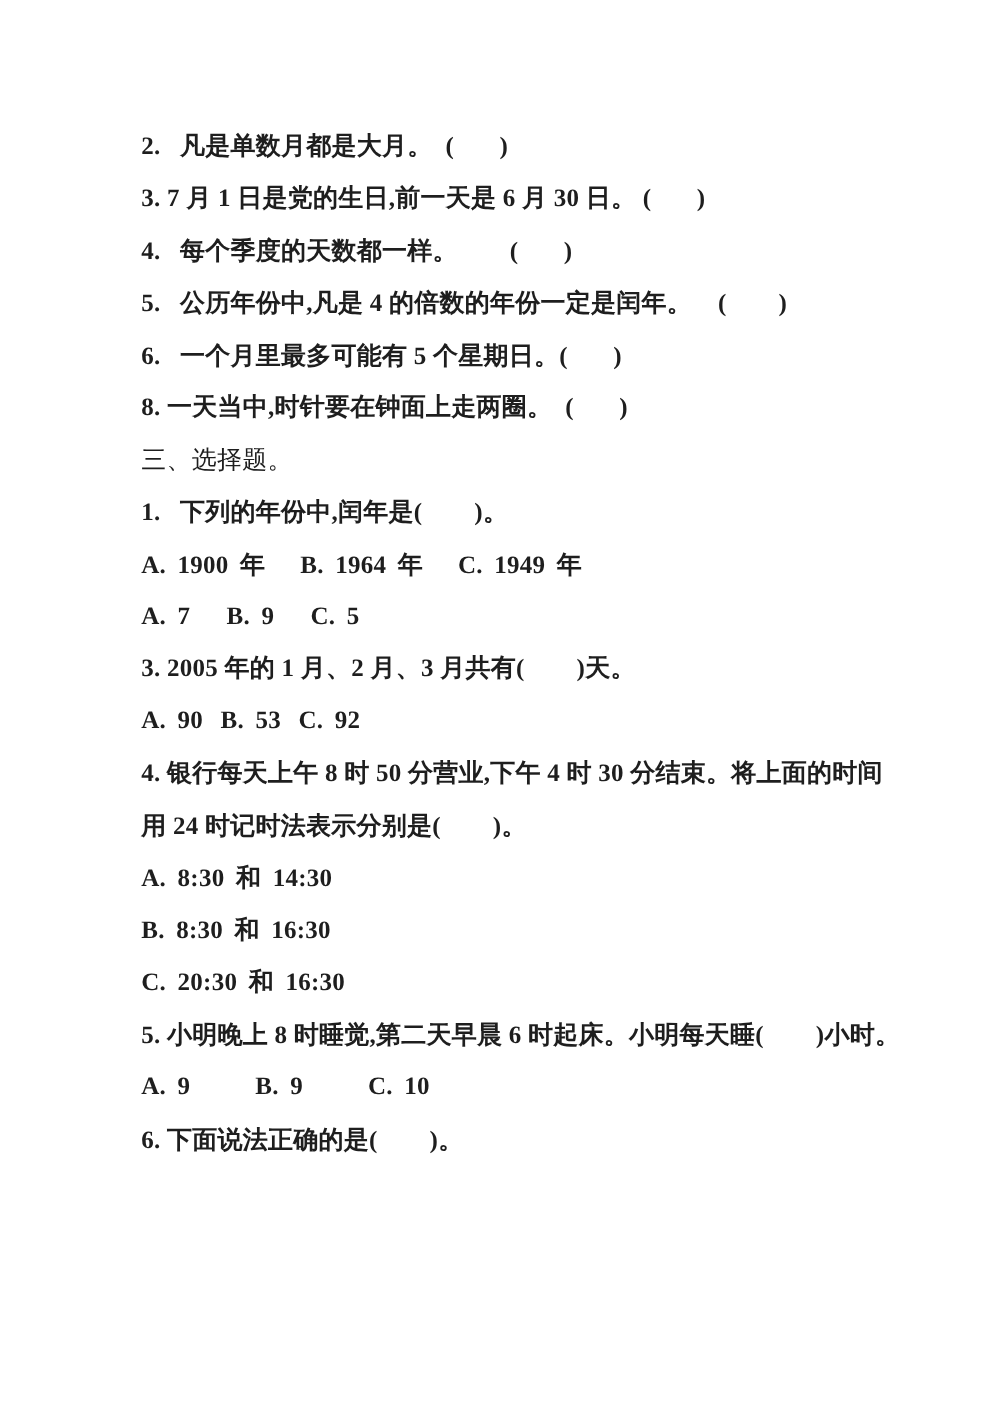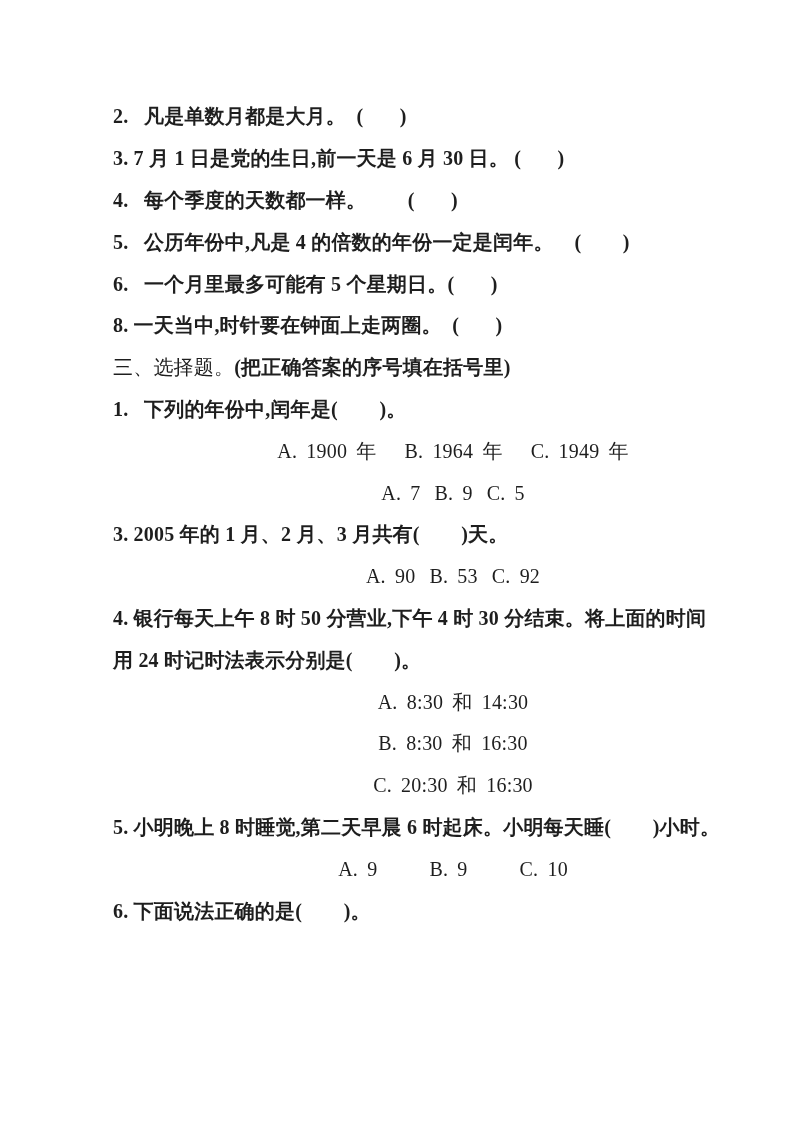--- a/index.html
+++ b/index.html
@@ -22,24 +22,24 @@
     display: flex;
     align-items: center;
     padding-left: 113px;
     font-size: 20px;
     white-space: pre;
     letter-spacing: 0.2px;
   }
   
   .cn { font-weight: 600; text-align: right; }
   
-  .opts { font-weight: 400; word-spacing: 4px; justify-content: center; }
+  .opts { font-weight: 700; word-spacing: 4px; }
   .opts span { display: inline-block; }
   .g28 { column-gap: 28px; }
-  .g15 { column-gap: 14px; }
+  .g15 { column-gap: 29px; }
   .g14 { column-gap: 14px; }
   .g52 { column-gap: 52px; }
   .heading .hp { font-weight: 400; }
   .heading .hn { font-weight: 600; }
 </style>
 </head>
 <body>
 
 <div class="doc">
 
@@ -47,21 +47,21 @@
     <div class="ln cn"><span>2.   凡是单数月都是大月。  (       )</span></div>
     <div class="ln cn"><span>3. 7 月 1 日是党的生日,前一天是 6 月 30 日。 (       )</span></div>
     <div class="ln cn"><span>4.   每个季度的天数都一样。        (       )</span></div>
     <div class="ln cn"><span>5.   公历年份中,凡是 4 的倍数的年份一定是闰年。    (        )</span></div>
     <div class="ln cn"><span>6.   一个月里最多可能有 5 个星期日。(       )</span></div>
     <div class="ln cn"><span>8. 一天当中,时针要在钟面上走两圈。  (       )</span></div>
   </section>
 
   <section>
     <div class="ln heading">
-      <span class="hp">三、选择题。</span><span class="hn">(把正确答案的序号填在括号里)</span>
+      <span class="hp">三、选择题。</span>
     </div>
 
     <div class="ln cn"><span>1.   下列的年份中,闰年是(        )。</span></div>
     <div class="ln opts g28">
       <span>A. 1900 年</span>
       <span>B. 1964 年</span>
       <span>C. 1949 年</span>
     </div>
 
     <div class="ln opts g15">

